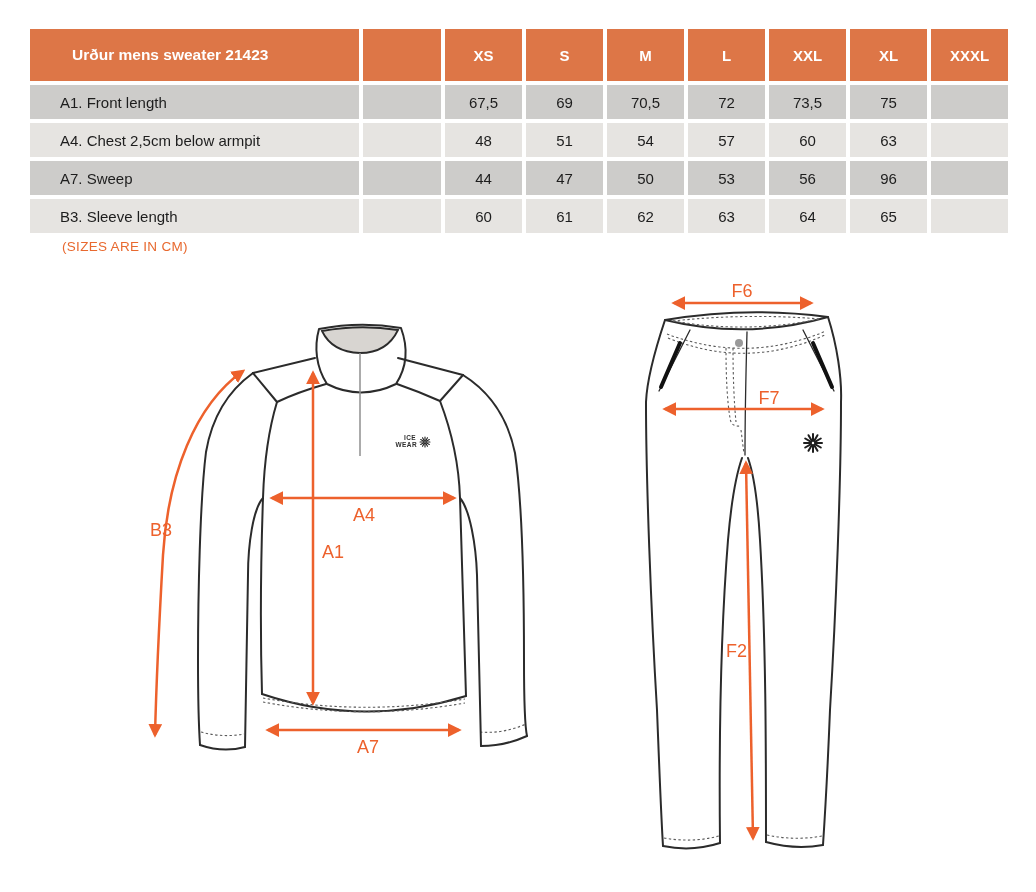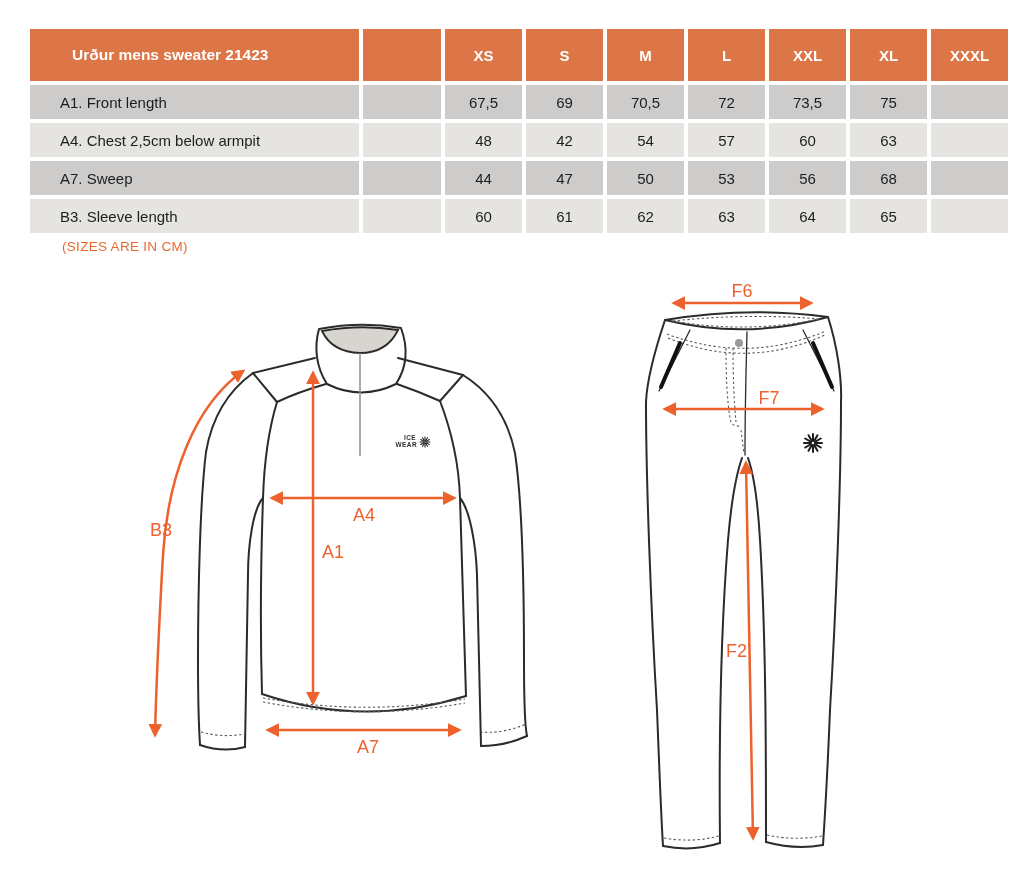--- a/index.html
+++ b/index.html
@@ -73,34 +73,34 @@
       <div class="cell r0">67,5</div>
       <div class="cell r0">69</div>
       <div class="cell r0">70,5</div>
       <div class="cell r0">72</div>
       <div class="cell r0">73,5</div>
       <div class="cell r0">75</div>
       <div class="cell r0"></div>
       <div class="cell r1 label">A4. Chest 2,5cm below armpit</div>
       <div class="cell r1"></div>
       <div class="cell r1">48</div>
-      <div class="cell r1">42</div>
+      <div class="cell r1">51</div>
       <div class="cell r1">54</div>
       <div class="cell r1">57</div>
       <div class="cell r1">60</div>
       <div class="cell r1">63</div>
       <div class="cell r1"></div>
       <div class="cell r0 label">A7. Sweep</div>
       <div class="cell r0"></div>
       <div class="cell r0">44</div>
       <div class="cell r0">47</div>
       <div class="cell r0">50</div>
       <div class="cell r0">53</div>
       <div class="cell r0">56</div>
-      <div class="cell r0">68</div>
+      <div class="cell r0">96</div>
       <div class="cell r0"></div>
       <div class="cell r1 label">B3. Sleeve length</div>
       <div class="cell r1"></div>
       <div class="cell r1">60</div>
       <div class="cell r1">61</div>
       <div class="cell r1">62</div>
       <div class="cell r1">63</div>
       <div class="cell r1">64</div>
       <div class="cell r1">65</div>
       <div class="cell r1"></div>

